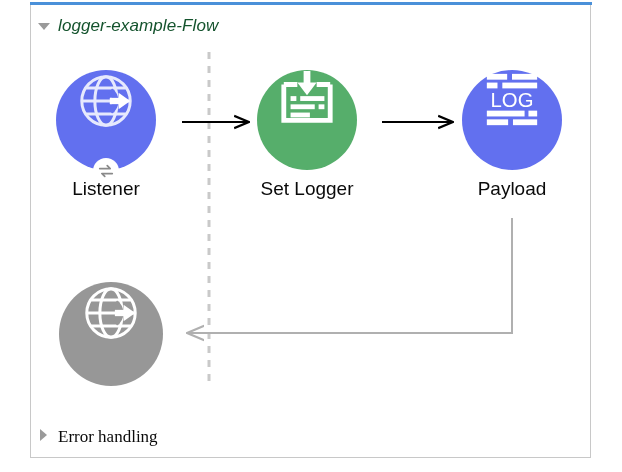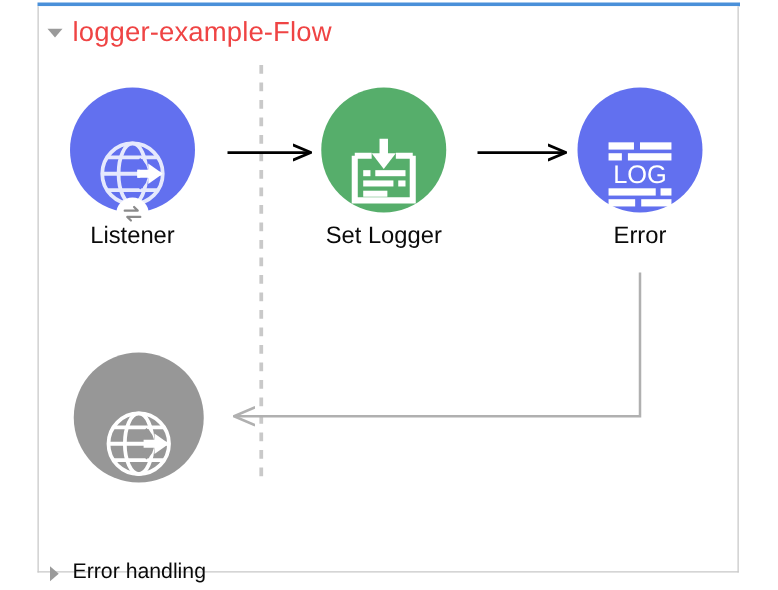--- a/index.html
+++ b/index.html
@@ -78,34 +78,36 @@
     position: absolute;
     left: 4px;
     top: 2px;
     width: 0;
     height: 0;
     border-top: 6px solid transparent;
     border-bottom: 6px solid transparent;
     border-left: 7px solid #9a9a9a;
   }
   .flow-title {
-    font-size: 22px;
-    color: #ef4444;
+    font-size: 17px;
+    color: #14532d;
     letter-spacing: 0.1px;
     white-space: nowrap;
+    font-style: italic;
   }
 
   
   .error-header {
     position: absolute;
     left: 36px;
-    top: 443px;
-    display: flex;
-    align-items: flex-end;
+    top: 427px;
+    display: flex;
+    align-items: flex-start;
     height: 24px;
+    font-family: Liberation Serif, serif;
   }
   .error-title {
     font-size: 17px;
     color: #0a0a0a;
     white-space: nowrap;
   }
 
   
   .node {
     position: absolute;
@@ -113,21 +115,21 @@
     height: 0;
   }
   .node-circle {
     position: absolute;
     left: -50px;
     top: -50px;
     width: 100px;
     height: 100px;
     border-radius: 50%;
     display: flex;
-    align-items: flex-end;
+    align-items: flex-start;
     justify-content: center;
   }
   .node-label {
     position: absolute;
     left: -110px;
     top: 58px;
     width: 220px;
     text-align: center;
     font-size: 19px;
     color: #0a0a0a;
@@ -244,21 +246,21 @@
         <rect x="32" y="4" width="26" height="6" fill="#ffffff"></rect>
         <rect x="6" y="13" width="11" height="6" fill="#ffffff"></rect>
         <rect x="22" y="13" width="36" height="6" fill="#ffffff"></rect>
         <text x="32" y="38" text-anchor="middle" font-family="'Liberation Sans', sans-serif" font-size="21" fill="#ffffff">LOG</text>
         <rect x="6" y="42" width="39" height="6" fill="#ffffff"></rect>
         <rect x="49" y="42" width="9" height="6" fill="#ffffff"></rect>
         <rect x="6" y="51" width="22" height="6" fill="#ffffff"></rect>
         <rect x="33" y="51" width="25" height="6" fill="#ffffff"></rect>
       </svg>
     </div>
-    <div class="node-label">Error</div>
+    <div class="node-label">Payload</div>
   </div>
 
   <div class="node" style="left:111px; top:334px;">
     <div class="node-circle" style="background:#979797; left:-52px; top:-52px; width:104px; height:104px;">
       <svg width="62" height="62" viewBox="0 0 64 64">
         <g fill="none" stroke="#ffffff" stroke-width="3.1">
           <path d="M32 7 A25 25 0 1 0 32 57 A25 25 0 0 0 32 7 Z"></path>
           <ellipse cx="32" cy="32" rx="11.5" ry="25"></ellipse>
           <line x1="7" y1="32" x2="57" y2="32"></line>
           <path d="M11.5 18.5 H52.5"></path>

